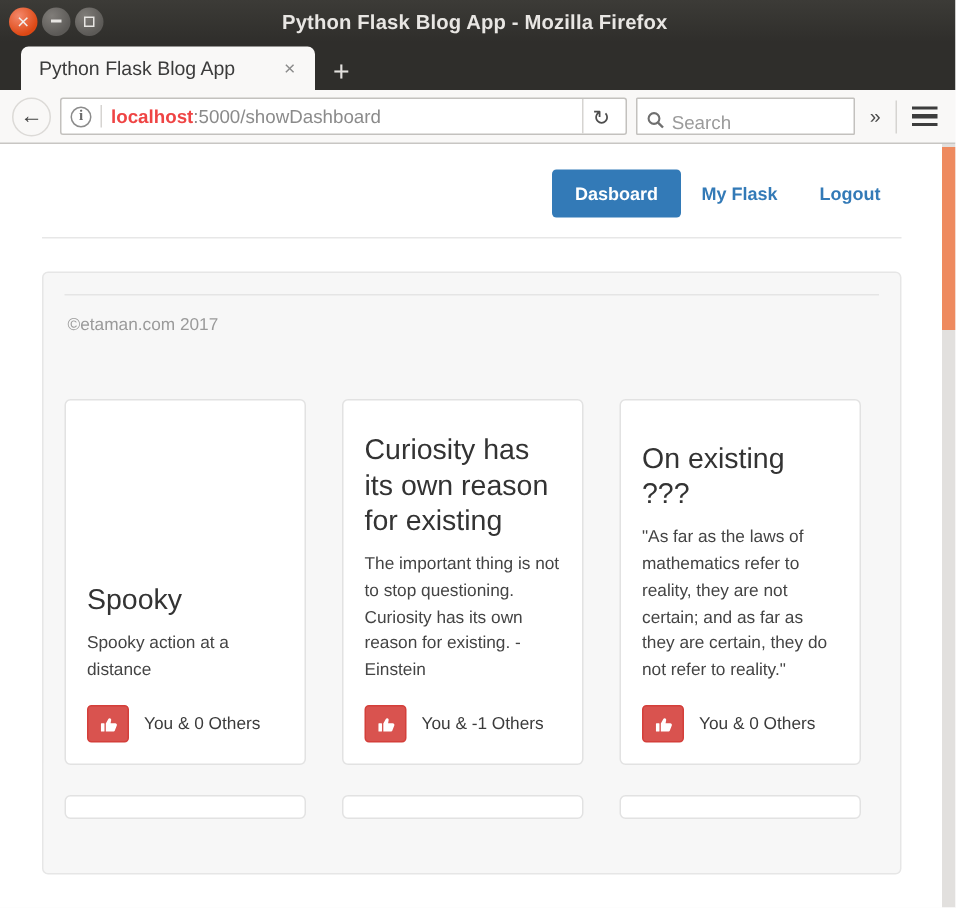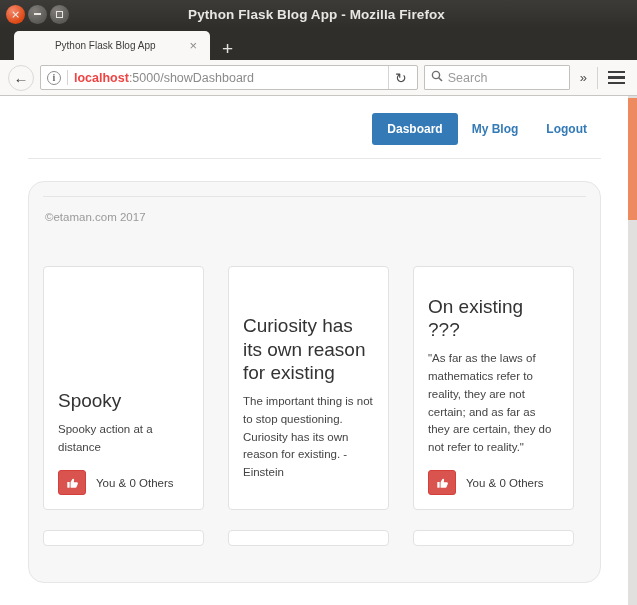--- a/index.html
+++ b/index.html
@@ -43,22 +43,22 @@
     padding-left: 14px;
   }
   .tab {
     height: 29px; background: #f9f8f7;
     border-radius: 5px 5px 0 0;
     display: flex; align-items: center;
     padding: 0 8px 0 12px;
     min-width: 196px;
     position: relative;
   }
-  .tab-title { font-size: 10px; color: #3b3b3b; flex: 1; white-space: nowrap;
-    overflow: hidden; text-overflow: ellipsis; text-align: center; }
+  .tab-title { font-size: 13px; color: #3b3b3b; flex: 1; white-space: nowrap;
+    overflow: hidden; text-overflow: ellipsis; }
   .tab-close { font-size: 13px; color: #8b8b8b; padding: 0 5px; }
   .tab-new { color: #e3e1de; font-size: 19px; padding: 0 10px 2px 12px; line-height: 1; font-weight: 300;}
 
   .navbar-browser {
     height: 36px;
     background: #f9f8f7;
     border-bottom: 1px solid #c8c6c3;
     display: flex; align-items: center;
     padding: 0 8px;
     gap: 6px;
@@ -94,21 +94,21 @@
   .url-reload {
     color: #4d4d4d; font-size: 14px; padding-left: 6px;
     border-left: 1px solid #d6d4d1; height: 23px;
     display: flex; align-items: center; padding-right: 4px; flex: none;
   }
   .searchbox {
     width: 146px; height: 25px;
     background: #ffffff;
     border: 1px solid #c3c1be;
     border-radius: 1px;
-    display: flex; align-items: center; gap: 5px;
+    display: flex; align-items: flex-end; gap: 5px;
     padding: 0 6px; flex: none;
   }
   .search-glyph { color: #6f6f6f; font-size: 12px; }
   .search-input {
     border: none; outline: none; background: transparent;
     font-size: 12.5px; color: #9b9b9b; width: 100%;
     font-family: "Liberation Sans", sans-serif;
   }
   .search-input::placeholder { color: #9b9b9b; }
   .chev-more { color: #4d4d4d; font-size: 13px; padding: 0 4px; flex:none; }
@@ -149,21 +149,21 @@
     background: #337ab7; color: #ffffff;
     border-radius: 3px;
     padding: 9px 15px;
   }
   .nav-rule { height:1px; background:#e7e7e7; margin: 0 28px; }
 
   .panel {
     margin: 22px 28px 0 28px;
     background: #f7f7f7;
     border: 1px solid #e6e6e6;
-    border-radius: 16px;
+    border-radius: 4px;
     padding: 14px 14px 16px 14px;
   }
   .panel-rule { height:1px; background:#e5e5e5; margin: 0 0 14px 0; }
   .copyright { font-size: 11.5px; color: #9a9a9a; padding-left: 2px; margin-bottom: 12px; }
 
   .card-row { display: flex; gap: 24px; margin-bottom: 20px; align-items: stretch; }
   .card {
     width: 161px;
     background: #ffffff;
     border: 1px solid #e2e2e2;
@@ -255,21 +255,21 @@
         <span></span>
     </div>
   </div>
 
   <div class="viewport">
     <div class="page">
 
       <div class="site-nav">
         <div class="nav-links">
           <a class="nav-link active">Dasboard</a>
-          <a class="nav-link">My Blog</a>
+          <a class="nav-link">My Flask</a>
           <a class="nav-link">Logout</a>
         </div>
       </div>
       <div class="nav-rule"></div>
 
       <div class="panel">
         <div class="panel-rule"></div>
         <div class="copyright">©etaman.com 2017</div>
 
         <div class="card-row">
@@ -284,20 +284,29 @@
                   <rect x="1.6" y="7.5" width="2.9" height="6.9" rx="0.5" fill="#ffffff"></rect>
                 </svg>
               </div>
               <div class="like-label">You &amp; 0 Others</div>
             </div>
           </div>
 
           <div class="card tall">
             <div class="card-title">Curiosity has its own reason for existing</div>
             <div class="card-text">The important thing is not to stop questioning. Curiosity has its own reason for existing. - Einstein</div>
+            <div class="like-row">
+              <div class="like-btn">
+                <svg width="13" height="13" viewBox="0 0 16 16">
+                  <path d="M5.6 14.4h6.1c.6 0 1.1-.35 1.3-.9l1.6-4a1.4 1.4 0 0 0-1.3-1.9H9.5l.5-2.6c.15-.75-.35-1.5-1.1-1.6-.5-.07-1 .17-1.25.62L5.6 7.7v6.7Z" fill="#ffffff"></path>
+                  <rect x="1.6" y="7.5" width="2.9" height="6.9" rx="0.5" fill="#ffffff"></rect>
+                </svg>
+              </div>
+              <div class="like-label">You &amp; -1 Others</div>
+            </div>
           </div>
 
           <div class="card tall">
             <div class="card-title">On existing ???</div>
             <div class="card-text">"As far as the laws of mathematics refer to reality, they are not certain; and as far as they are certain, they do not refer to reality."</div>
             <div class="like-row">
               <div class="like-btn">
                 <svg width="13" height="13" viewBox="0 0 16 16">
                   <path d="M5.6 14.4h6.1c.6 0 1.1-.35 1.3-.9l1.6-4a1.4 1.4 0 0 0-1.3-1.9H9.5l.5-2.6c.15-.75-.35-1.5-1.1-1.6-.5-.07-1 .17-1.25.62L5.6 7.7v6.7Z" fill="#ffffff"></path>
                   <rect x="1.6" y="7.5" width="2.9" height="6.9" rx="0.5" fill="#ffffff"></rect>

